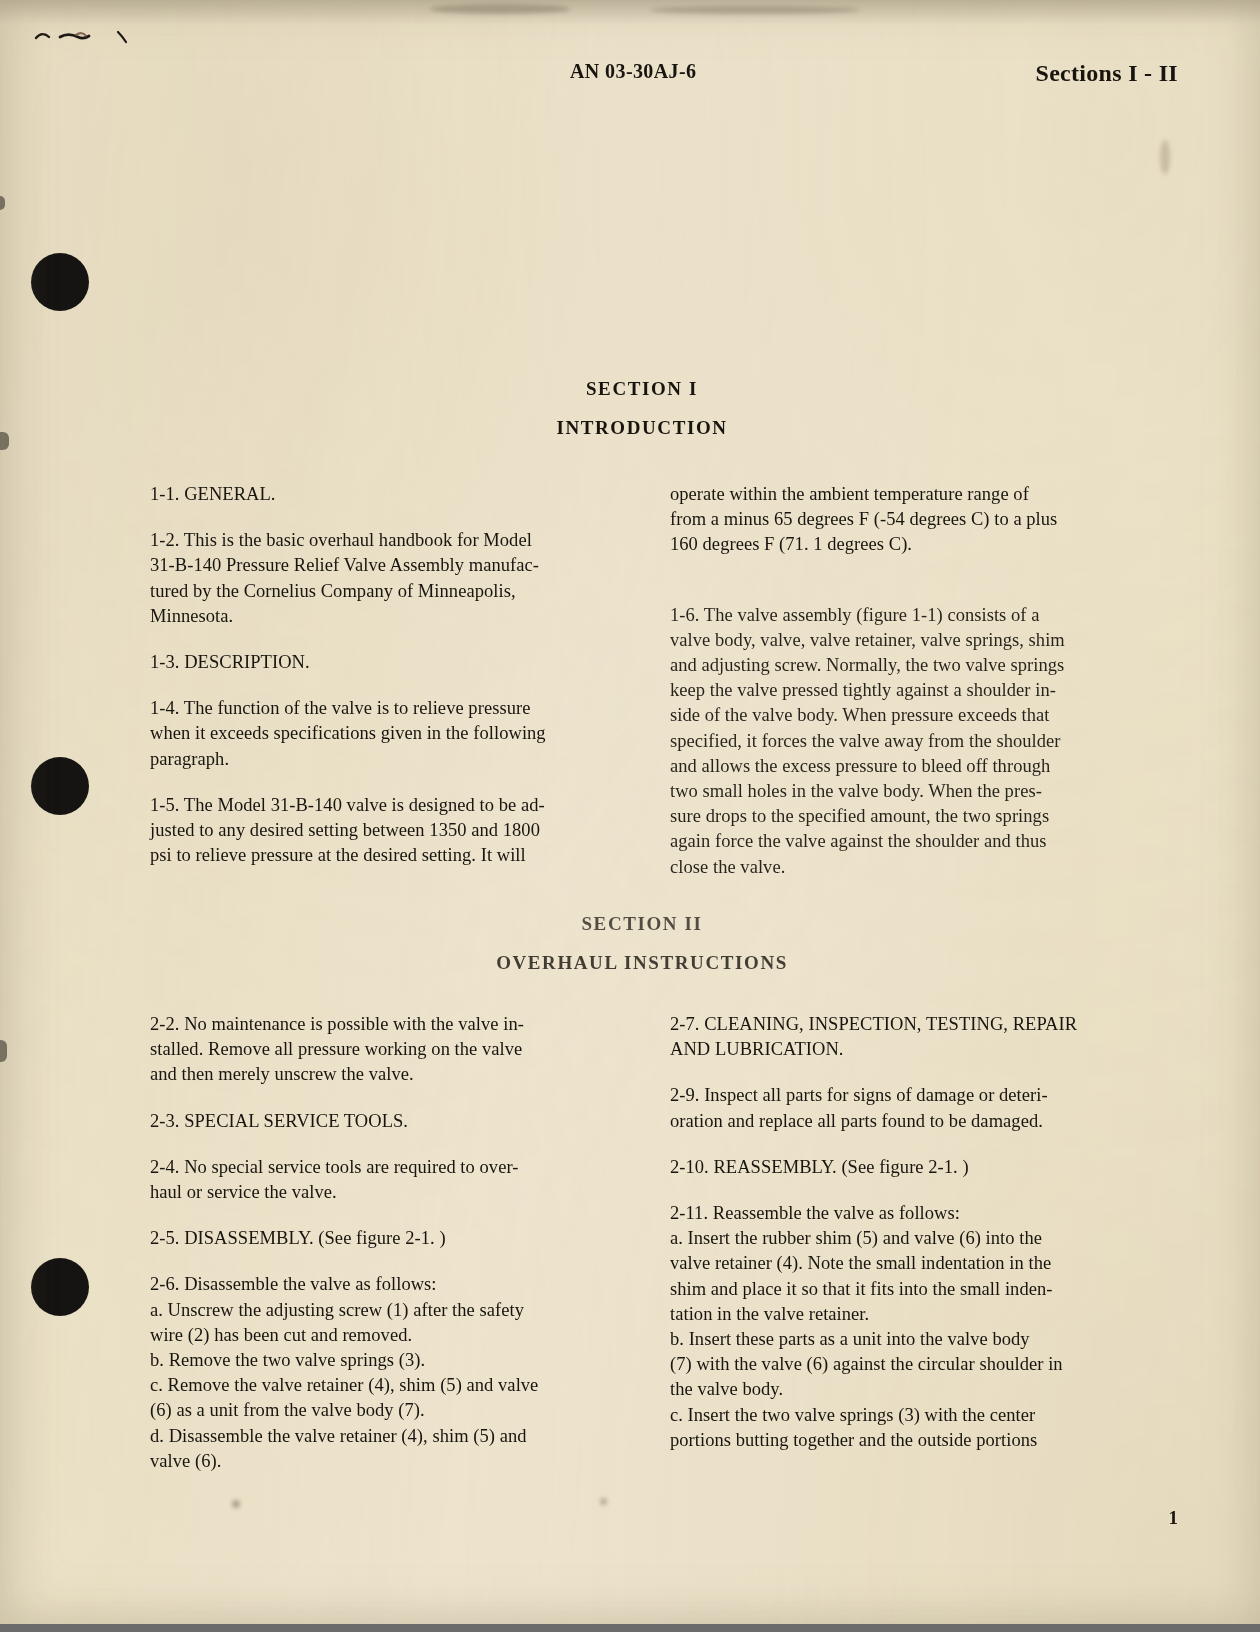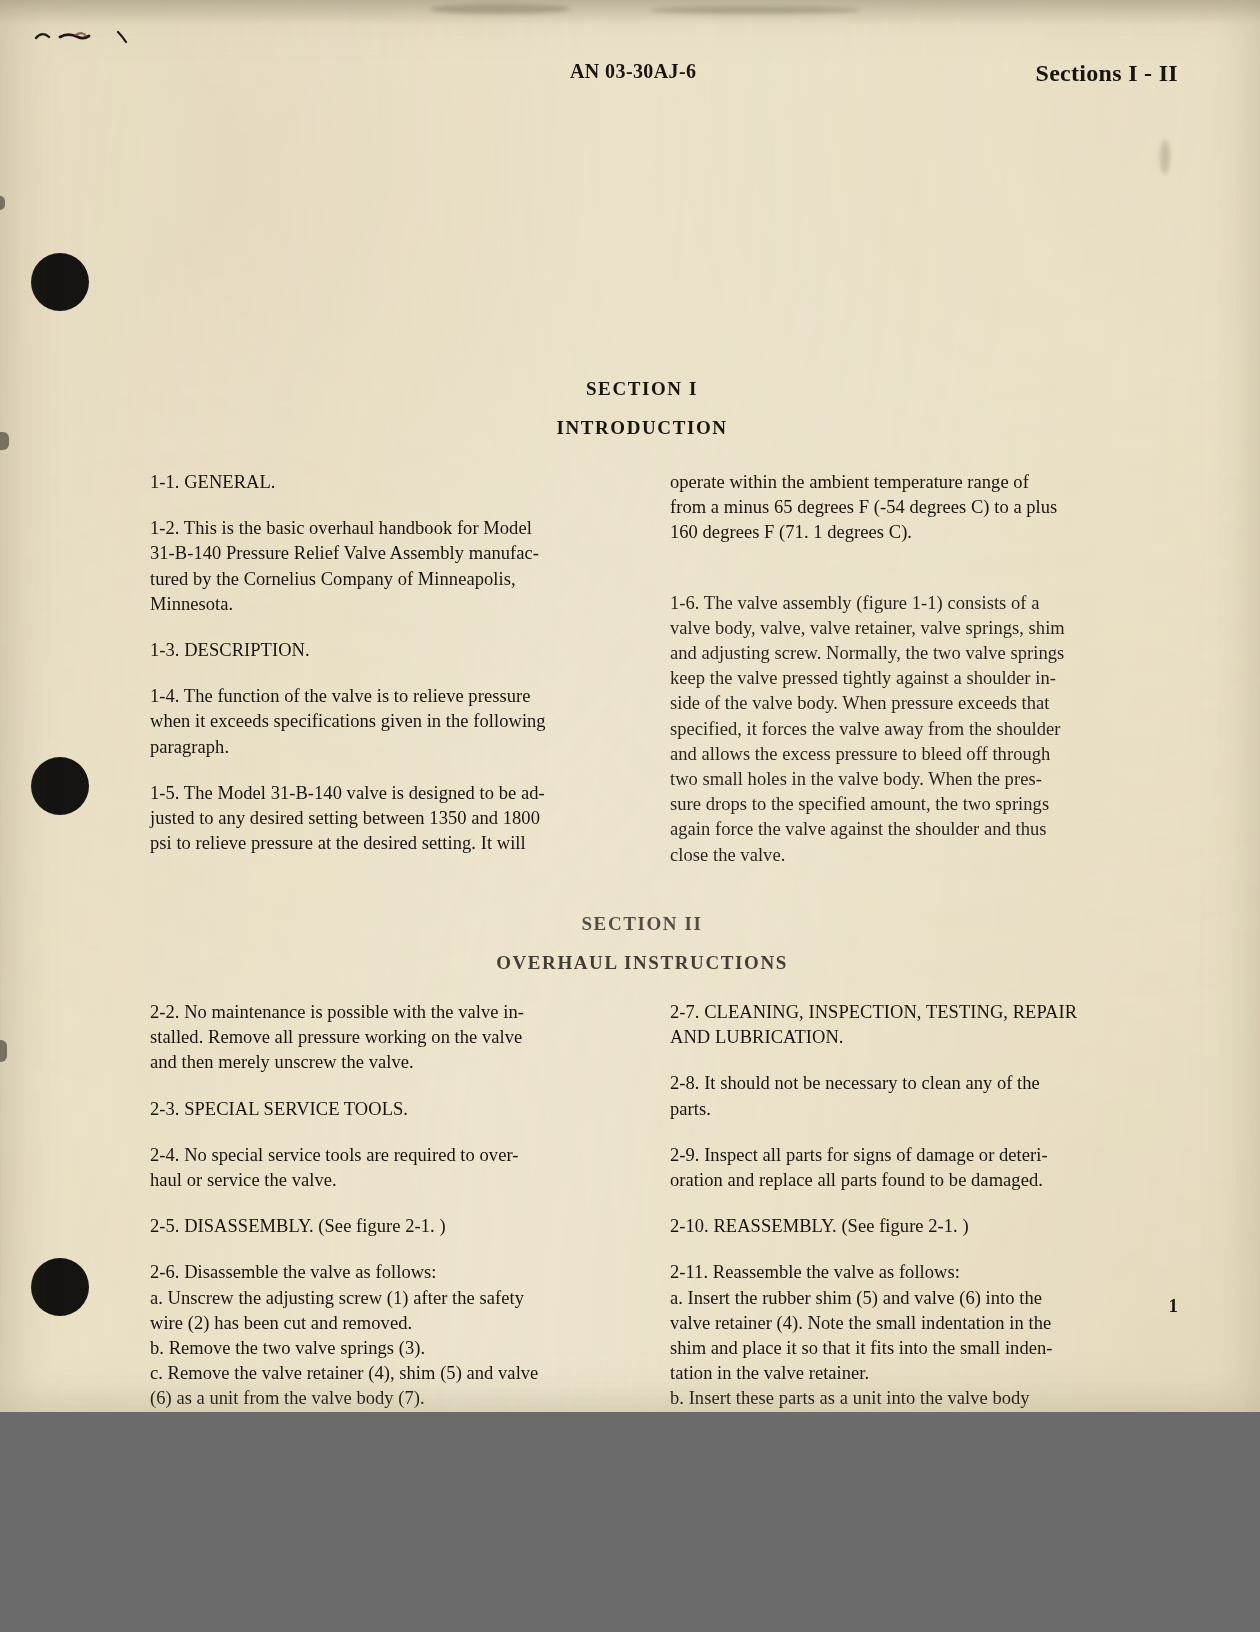--- a/index.html
+++ b/index.html
@@ -4,21 +4,21 @@
 <title>AN 03-30AJ-6</title>
 <style>
   html, body {
     margin: 0;
     padding: 0;
     background: #6b6b6b;
   }
   .page {
     position: relative;
     width: 1260px;
-    height: 1412px;
+    height: 1624px;
     margin: 0 auto;
     background: #f6f1e3;
     overflow: hidden;
     font-family: "Liberation Serif", "DejaVu Serif", serif;
     color: #18150f;
   }
   
   .paper-grain {
     position: absolute;
     inset: 0;
@@ -142,21 +142,21 @@
     position: absolute;
     top: 0;
     width: 470px;
   }
   .col.left  { left: 0; }
   .col.right { left: 520px; }
 
   .block-s2 { top: 1000px !important; }
 
   p.para {
-    margin: 0 0 21px 0;
+    margin: 12px 0 21px 0;
     font-size: 18.5px;
     line-height: 25.2px;
     text-align: justify;
     text-justify: inter-word;
     white-space: pre-line;
     letter-spacing: .05px;
   }
   p.para.head {
     text-align: left;
     white-space: pre-line;
@@ -275,22 +275,20 @@
 wire (2) has been cut and removed.
  b.  Remove the two valve springs (3).
  c.  Remove the valve retainer (4), shim (5) and valve
 (6) as a unit from the valve body (7).
  d.  Disassemble the valve retainer (4),  shim (5) and
 valve (6).</p>
     </div>
     <div class="col right">
       <p class="para head">2-7.  CLEANING,  INSPECTION,  TESTING,  REPAIR
          AND LUBRICATION.</p>
-      <p class="para">2-8.  It should not be necessary to clean any of the
-parts.</p>
       <p class="para">2-9.  Inspect all parts for signs of damage or deteri-
 oration and replace all parts found to be damaged.</p>
       <p class="para head">2-10.  REASSEMBLY.  (See figure 2-1. )</p>
       <p class="para head tight">2-11.  Reassemble the valve as follows:</p>
       <p class="para steps"> a.  Insert the rubber shim (5) and valve (6) into the
 valve retainer (4).  Note the small indentation in the
 shim and place it so that it fits into the small inden-
 tation in the valve retainer.
  b.  Insert these parts as a unit into the valve body
 (7) with the valve (6) against the circular shoulder in

